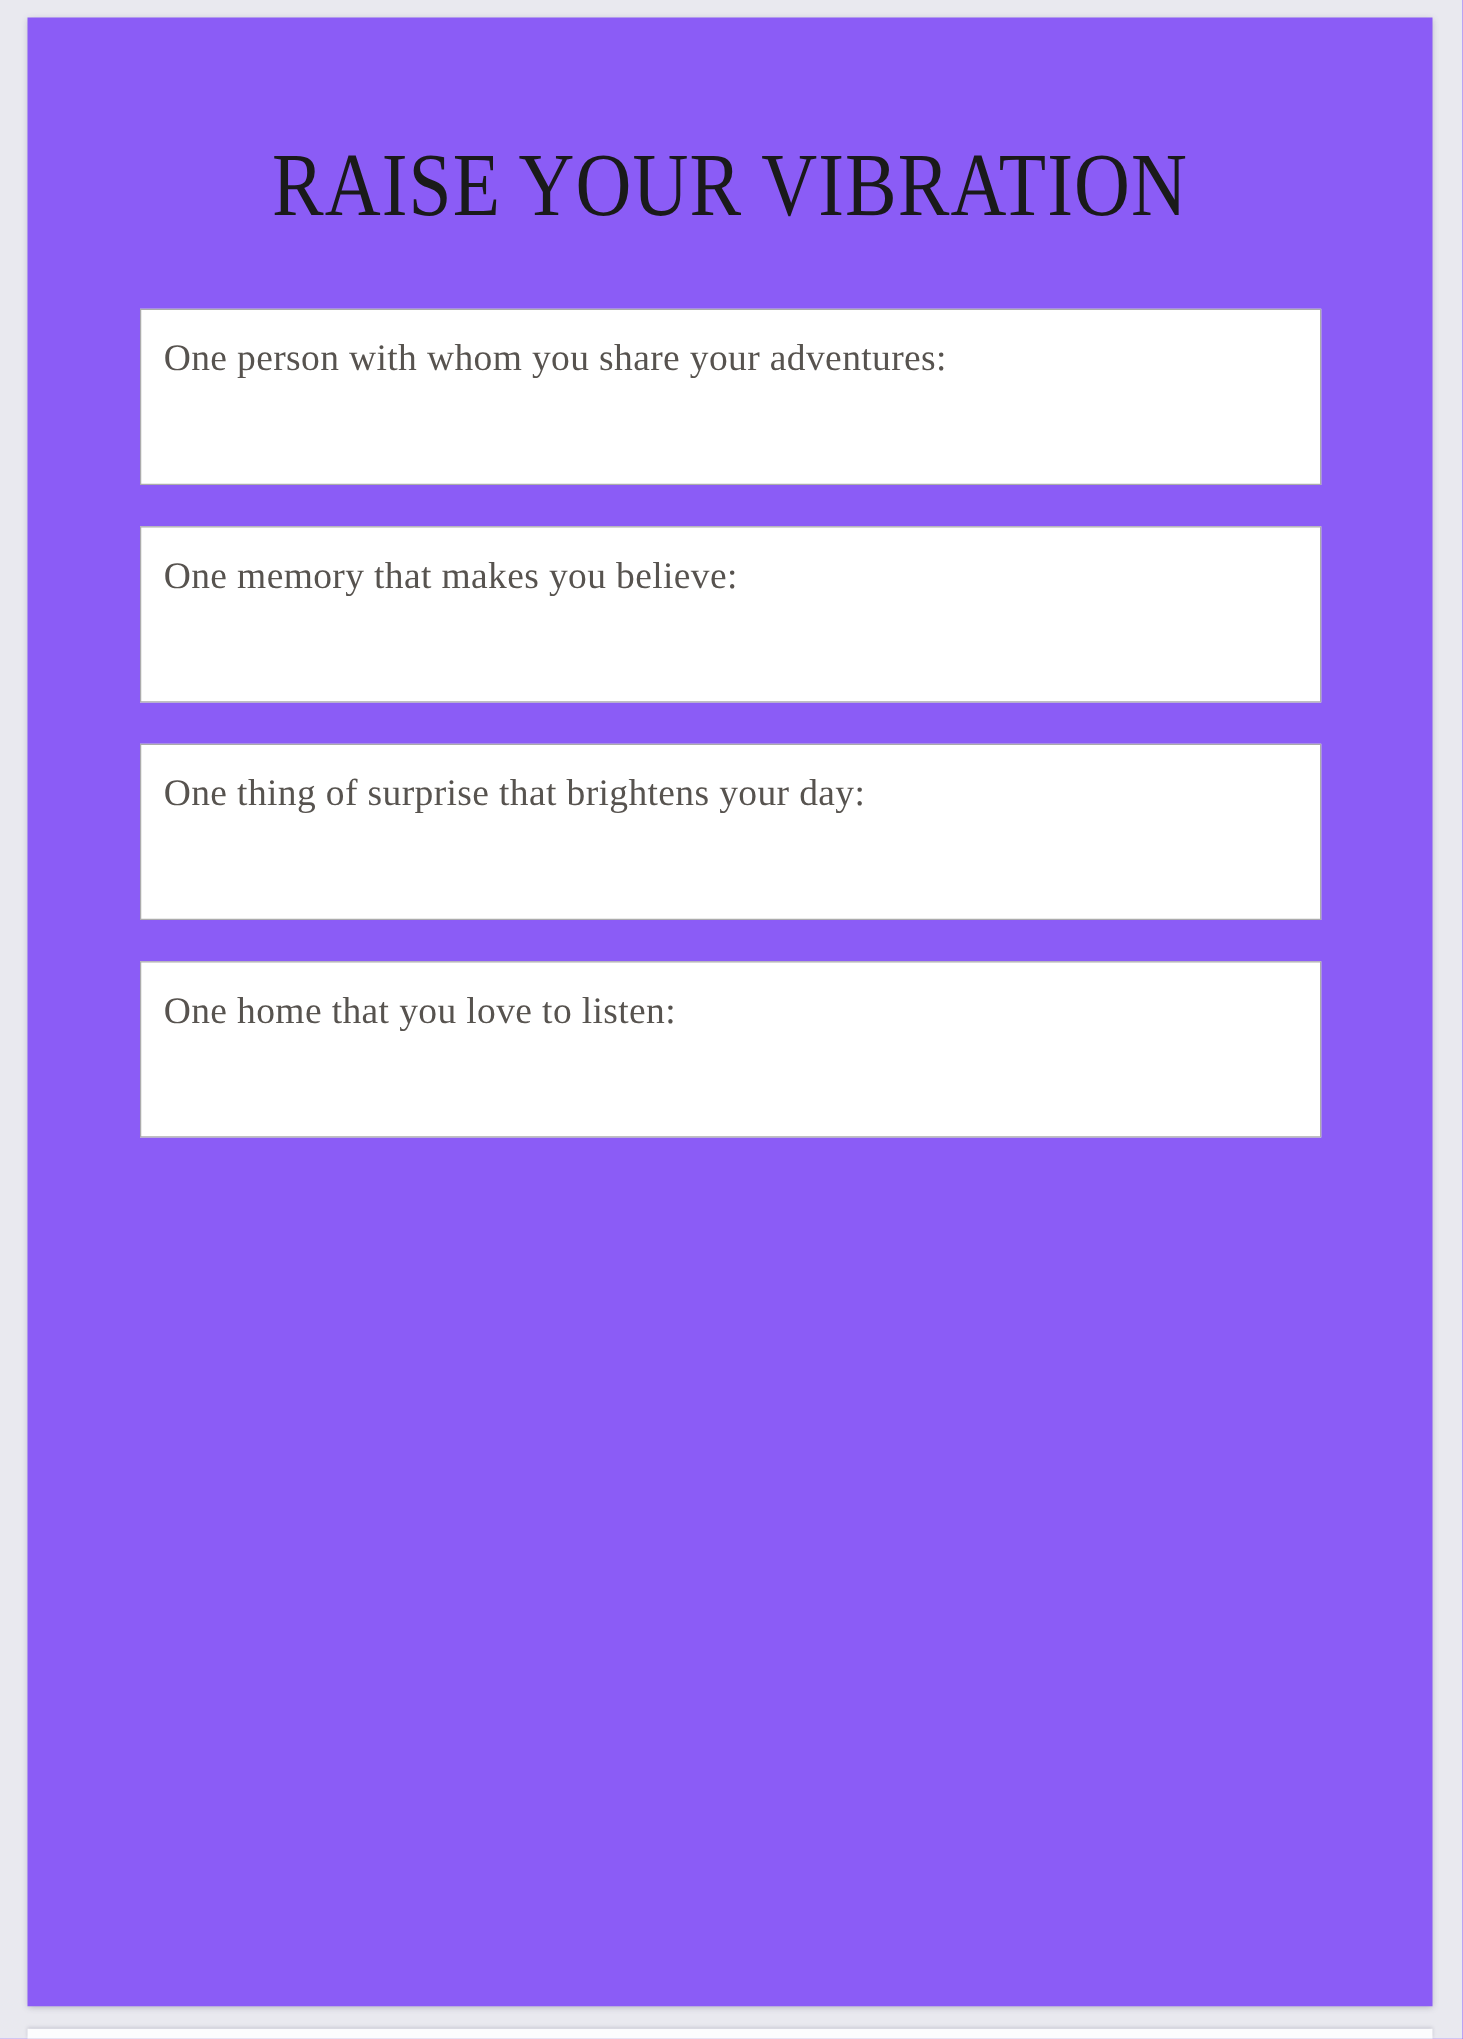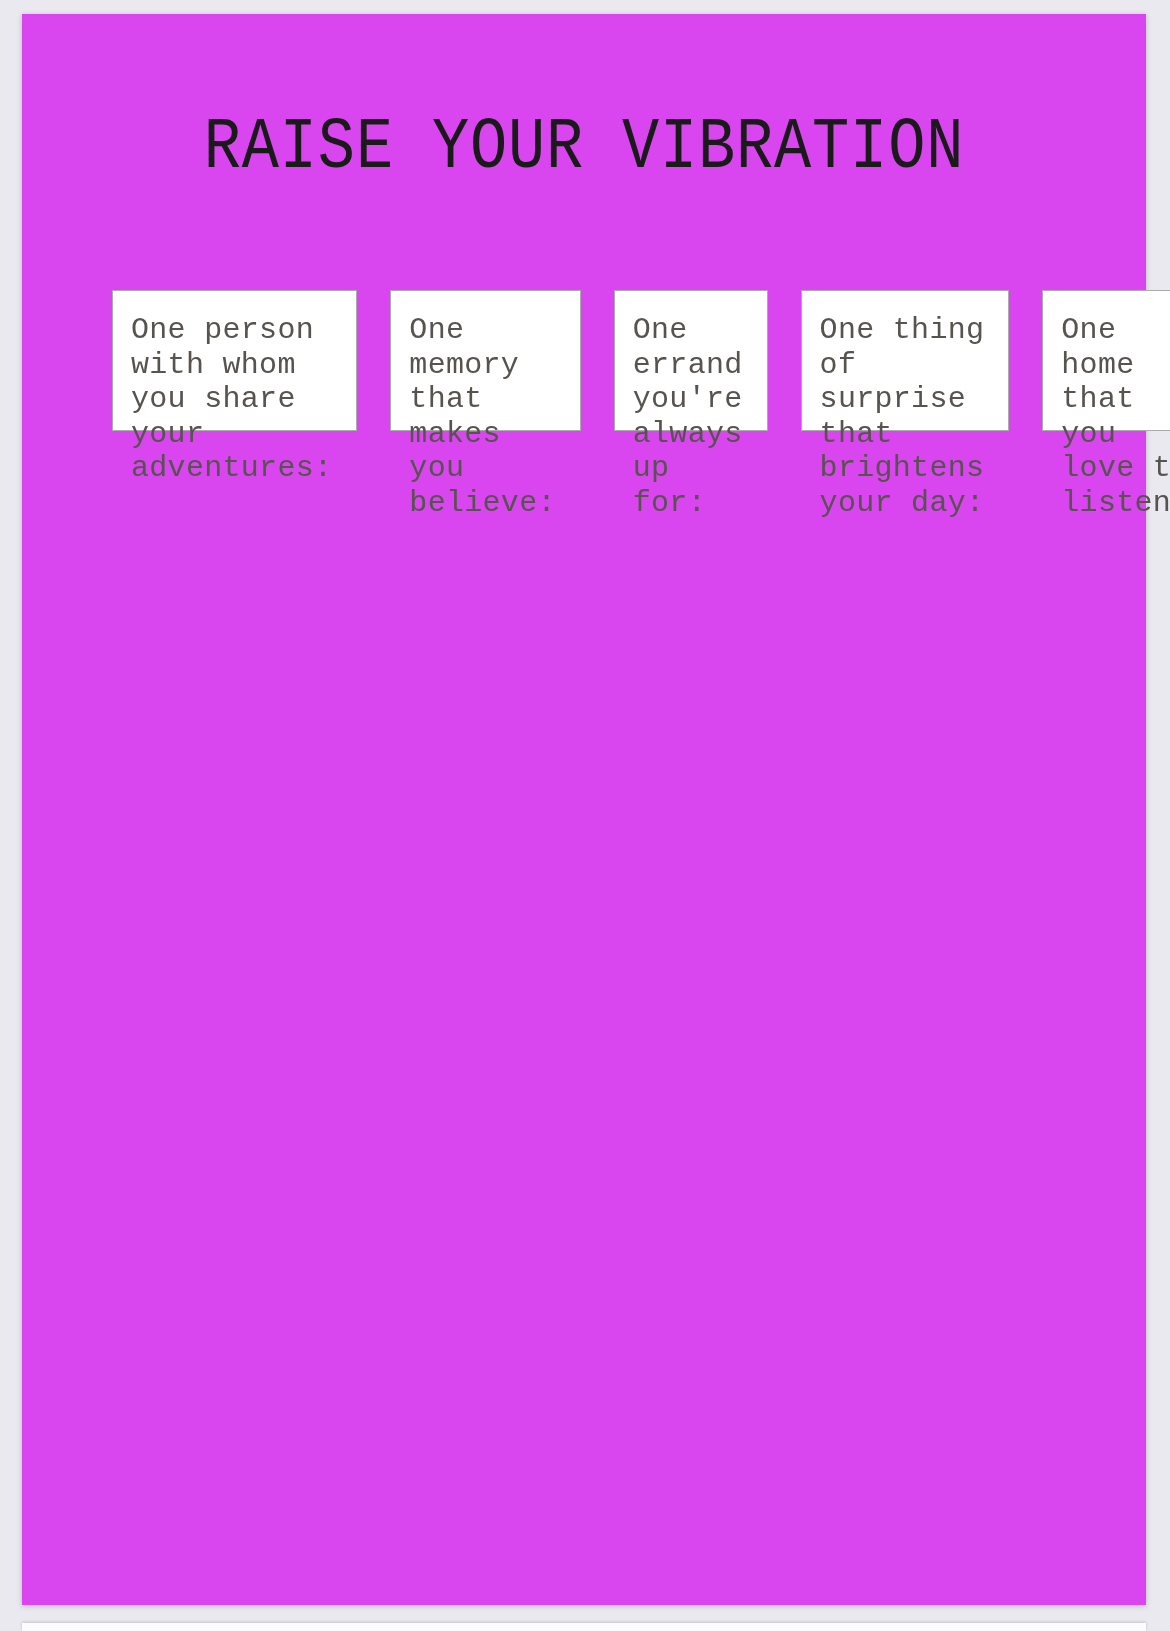--- a/index.html
+++ b/index.html
@@ -13,23 +13,22 @@
     background: #E9E9EF;
     font-family: "Liberation Serif", serif;
     overflow: hidden;
   }
   .page {
     position: absolute;
     left: 22px;
     top: 14px;
     width: 1124px;
     height: 1591px;
-    background: #d946ef;
+    background: #8b5cf6;
     box-shadow: 0 1px 5px rgba(90, 90, 115, 0.35);
-    font-family: Liberation Mono, monospace;
   }
   .doc-title {
     position: absolute;
     top: 98px;
     left: 0;
     right: 0;
     margin: 0;
     text-align: center;
     font-size: 72px;
     font-weight: 400;
@@ -39,23 +38,22 @@
     transform-origin: center;
     white-space: nowrap;
     line-height: 1;
   }
   .prompts {
     position: absolute;
     top: 233px;
     left: 90px;
     width: 945px;
     display: flex;
-    flex-direction: row;
+    flex-direction: column;
     gap: 33px;
-    margin-top: 43px;
   }
   .prompt-box {
     box-sizing: border-box;
     height: 141px;
     border: 1px solid #ABABAB;
     background: #FFFFFF;
     padding: 22px 24px 0 18px;
     cursor: text;
   }
   .prompt-label {
@@ -92,24 +90,20 @@
       <span class="prompt-label">One person with whom you share your adventures:</span>
       <div class="answer-space"></div>
     </div>
 
 
     <div class="prompt-box">
       <span class="prompt-label">One memory that makes you believe:</span>
       <div class="answer-space"></div>
     </div>
 
-    <div class="prompt-box">
-      <span class="prompt-label">One errand you're always up for:</span>
-      <div class="answer-space"></div>
-    </div>
 
 
     <div class="prompt-box">
       <span class="prompt-label">One thing of surprise that brightens your day:</span>
       <div class="answer-space"></div>
     </div>
 
     <div class="prompt-box">
       <span class="prompt-label">One home that you love to listen:</span>
       <div class="answer-space"></div>

